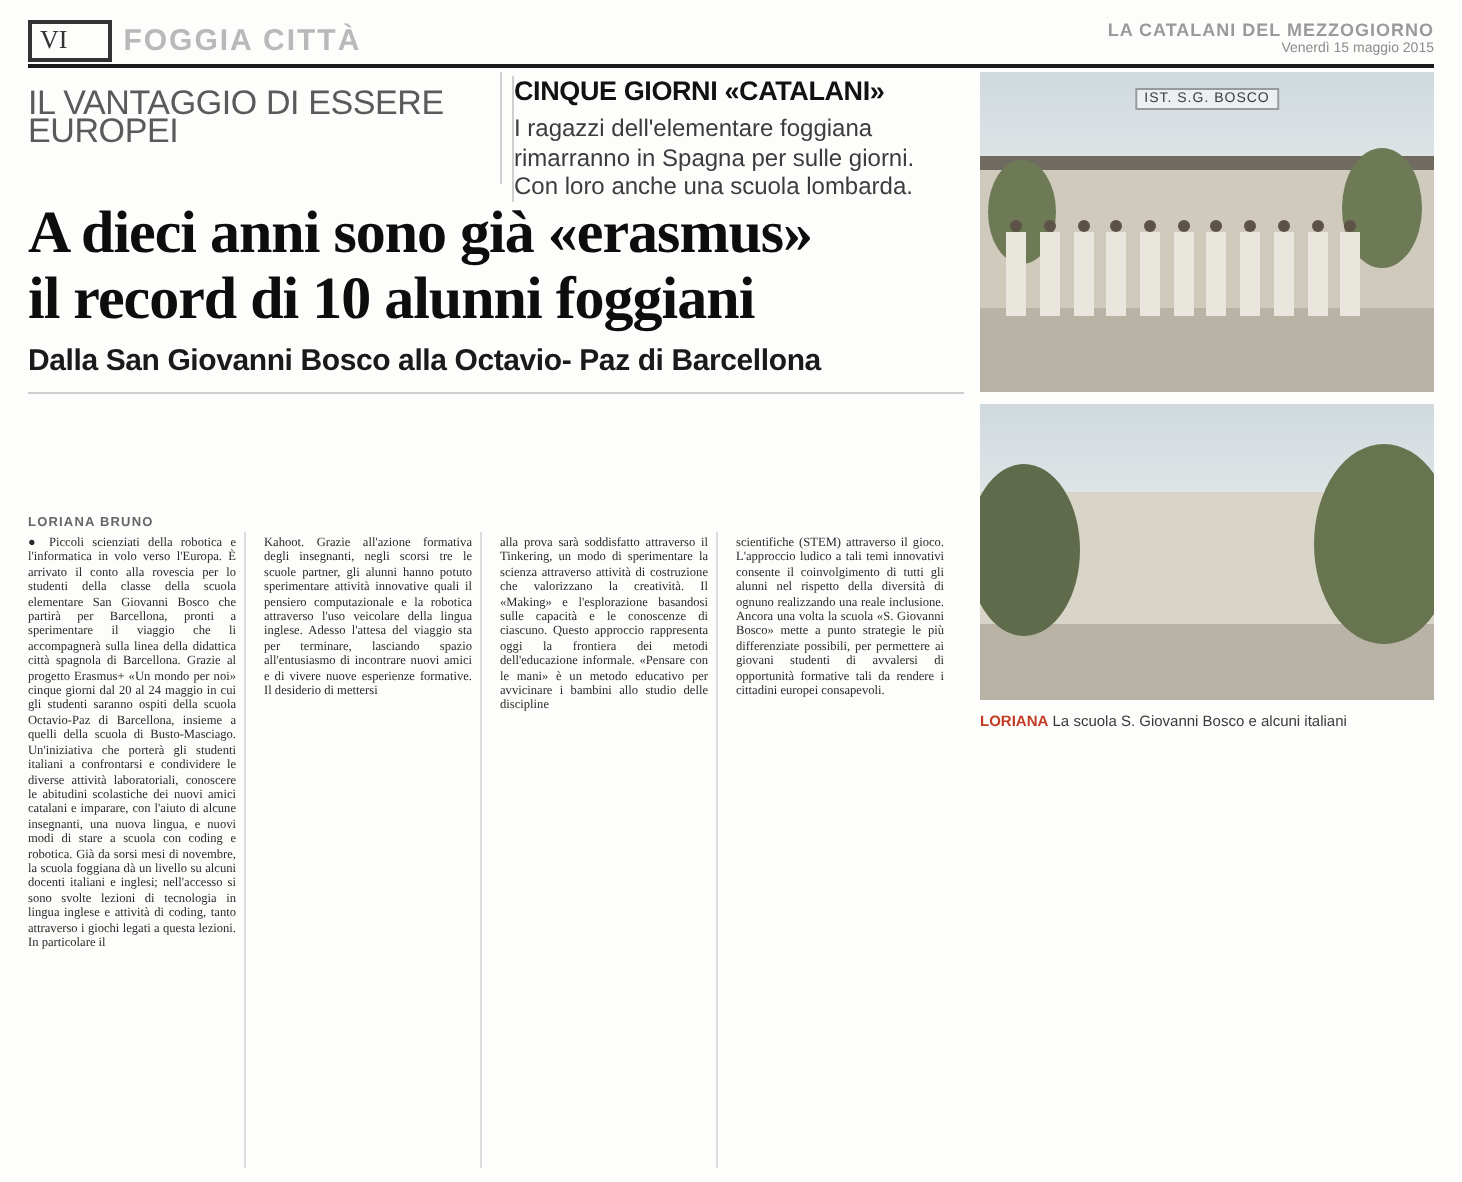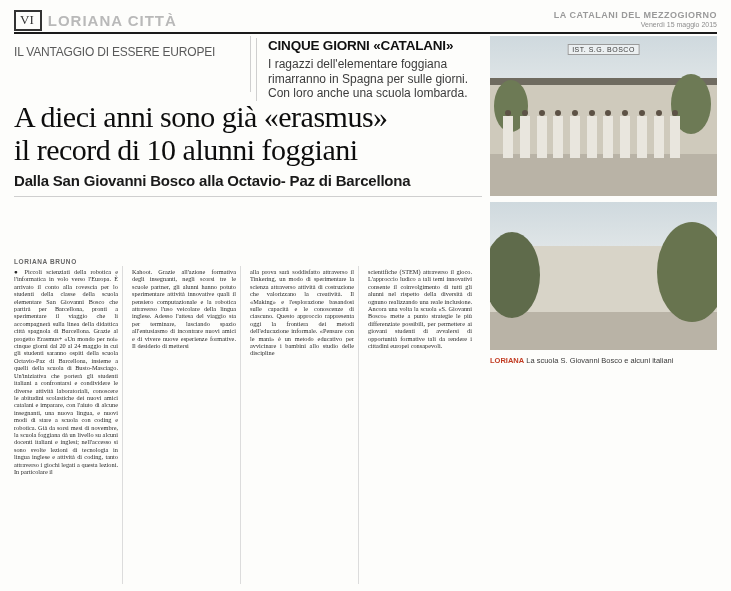--- a/index.html
+++ b/index.html
@@ -20,21 +20,21 @@
     position:absolute;left:14px;top:10px;width:703px;height:22px;
     border-bottom:2px solid #1a1a1a;
   }
   .mast-left{
     position:absolute;left:0;top:0;display:flex;align-items:center;gap:6px;
   }
   .roman{
     border:2px solid #333;
     font-family:"Liberation Serif", serif;
     font-weight:normal;font-size:13px;line-height:14px;
-    padding:1px 6px 2px 4px;color:#333;
+    padding:1px 20px 2px 4px;color:#333;
   }
   .mast-section{
     font-family:"Liberation Sans", sans-serif;
     font-weight:bold;font-size:15px;letter-spacing:1px;
     color:#b9b9b9;
   }
   .mast-right{
     position:absolute;right:0;top:0;text-align:right;
   }
   .mast-logo{
@@ -49,44 +49,44 @@
   .kicker-left{
     position:absolute;left:14px;top:40px;width:232px;
   }
   .kicker-title{
     font-family:"Liberation Sans", sans-serif;
     font-weight:bold;font-size:21px;line-height:22px;
     letter-spacing:-.4px;color:#111;
   }
   .kicker-sub{
     font-family:"Liberation Sans", sans-serif;
-    font-size:12px;line-height:14px;color:#5a5a5a;
+    font-size:17px;line-height:14px;color:#5a5a5a;
     margin-top:5px;letter-spacing:-.2px;
   }
   .kicker-mid{
     position:absolute;left:256px;top:38px;width:216px;
-    border-left:1px solid #cfcfcf;padding-left:11px;
+    border-left:1px solid #cfcfcf;padding-left:0px;
   }
   .kicker-mid-title{
     font-family:"Liberation Sans", sans-serif;
     font-weight:bold;font-size:13.5px;line-height:15px;color:#111;
     letter-spacing:-.2px;
   }
   .kicker-mid-body{
     font-family:"Liberation Sans", sans-serif;
     font-size:12px;line-height:14.5px;color:#3c3c3c;margin-top:4px;
   }
   
   .headline{
     position:absolute;left:14px;top:100px;width:468px;
   }
   .headline h1{
     margin:0;
     font-family:"Liberation Serif", serif;
-    font-weight:normal;
+    font-weight:bold;
     font-size:30px;line-height:33px;
     letter-spacing:-.5px;
     color:#0d0d0d;
   }
   .subhead{
     position:absolute;left:14px;top:172px;width:468px;
     font-family:"Liberation Sans", sans-serif;
     font-weight:bold;font-size:15px;color:#1a1a1a;letter-spacing:-.2px;
   }
   .rule-under-sub{
@@ -146,21 +146,21 @@
   .rule-top-band{position:absolute;left:250px;top:36px;width:1px;height:56px;background:#cfcfcf;}
 </style>
 </head>
 <body>
 
 <div class="page">
 
   <div class="masthead">
     <div class="mast-left">
       <span class="roman">VI</span>
-      <span class="mast-section">LORIANA CITTÀ</span>
+      <span class="mast-section">FOGGIA CITTÀ</span>
     </div>
     <div class="mast-right">
       <div class="mast-logo">LA CATALANI DEL MEZZOGIORNO</div>
       <div class="mast-date">Venerdì 15 maggio 2015</div>
     </div>
   </div>
 
   <div class="kicker-left">
     <div class="kicker-sub">IL VANTAGGIO DI ESSERE EUROPEI</div>
   </div>

